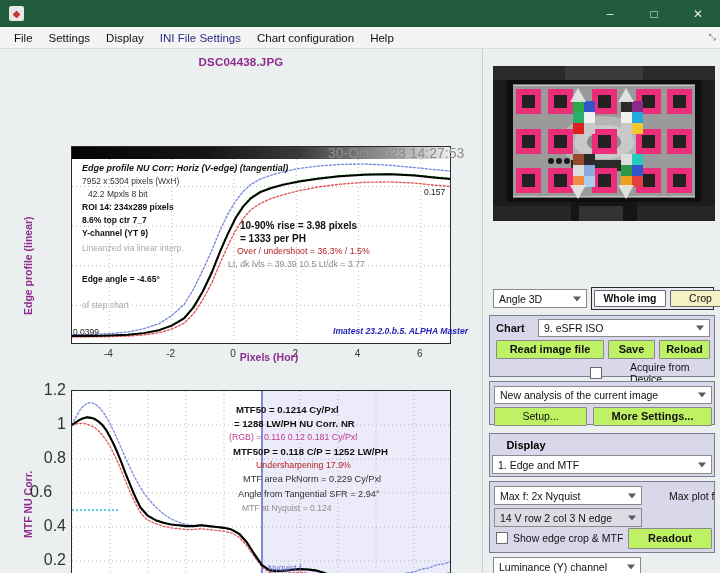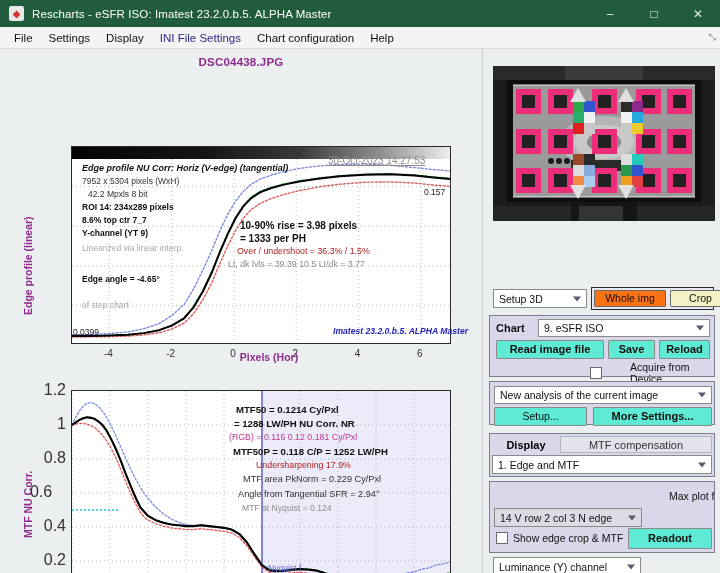--- a/index.html
+++ b/index.html
@@ -87,27 +87,27 @@
   .ann.gray { color:#a8a8a8; }
   .ann.red { color:#b32020; }
   .ann.pink { color:#c0398f; }
   .ann.gray2 { color:#8d8d8d; }
 
   
   .grp {
     position:absolute; background:#d9d7ea; border:1px solid #7d7d90;
   }
   .btn {
-    position:absolute; background:#5eead4; border:1px solid #8a8a8a;
+    position:absolute; background:#bef264; border:1px solid #8a8a8a;
     border-radius:1px; font-size:10.5px; color:#111;
     display:flex; align-items:center; justify-content:center; cursor:pointer;
     text-align:center; line-height:1.05;
   }
   .btn.bold { font-weight:bold; font-size:11px; }
-  .btn.yellow { background:#f97316; border:1px solid #6a6a6a; font-weight:normal; }
+  .btn.yellow { background:#ffffff; border:1px solid #6a6a6a; font-weight:bold; }
   .btn.yellow2 { background:#f4f2c4; border:1px solid #6a6a6a; }
   .sel {
     position:absolute; background:#ffffff; border:1px solid #8a8a8a;
     font-size:10.5px; color:#111; display:flex; align-items:center;
     padding-left:5px; cursor:pointer;
   }
   .sel .arrow {
     position:absolute; right:5px; top:50%; transform:translateY(-50%);
     width:0;height:0;border-left:4px solid transparent;
     border-right:4px solid transparent;border-top:5px solid #5a5a6a;
@@ -135,21 +135,20 @@
     background:#1d1d1d; overflow:hidden;
   }
 </style>
 </head>
 <body>
 
 <div id="app">
 
   <div class="titlebar">
     <div class="tb-icon">◆</div>
-    <div class="tb-title">Rescharts - eSFR ISO:  Imatest 23.2.0.b.5. ALPHA  Master</div>
     <div class="tb-btns">
       <div class="tb-btn">–</div>
       <div class="tb-btn">□</div>
       <div class="tb-btn close">✕</div>
     </div>
   </div>
 
   <div class="menubar">
     <div class="menu-item">File</div>
     <div class="menu-item">Settings</div>
@@ -209,21 +208,21 @@
           <div class="ann b" style="position: absolute; left: 82px; top: 134px; font-size: 8.5px;">ROI 14:  234x289 pixels</div>
           <div class="ann b" style="position: absolute; left: 82px; top: 147px; font-size: 8.5px;">8.6% top ctr  7_7</div>
           <div class="ann b" style="position: absolute; left: 82px; top: 160px; font-size: 8.5px;">Y-channel  (YT 9)</div>
           <div class="ann gray" style="position: absolute; left: 82px; top: 175px; font-size: 8.5px;">Linearized via linear interp.</div>
           <div class="ann gray" style="position: absolute; left: 82px; top: 188px; font-size: 8.5px; margin-top: 44px;">of step chart</div>
           <div class="ann b" style="position: absolute; left: 82px; top: 206px; font-size: 8.5px;">Edge angle = -4.65°</div>
           <div class="ann b" style="position: absolute; left: 240px; top: 152px; font-size: 10px;">10-90% rise = 3.98 pixels</div>
           <div class="ann b" style="position: absolute; left: 240px; top: 165px; font-size: 10px;">=   1333 per PH</div>
           <div class="ann red" style="position: absolute; left: 237px; top: 178px; font-size: 8.8px;">Over / undershoot =  36.3% /  1.5%</div>
           <div class="ann gray2" style="position: absolute; left: 228px; top: 191px; font-size: 8.8px;">Lt, dk lvls =  39.39  10.5  Lt/dk = 3.77</div>
-          <div class="ann gray2" style="position: absolute; left: 328px; top: 87px; font-size: 10px; text-decoration: underline;">30-Oct-2023 14:27:53</div>
+          <div class="ann gray2" style="position: absolute; left: 328px; top: 77px; font-size: 14px;">30-Oct-2023 14:27:53</div>
           <div class="ann" style="position: absolute; left: 73px; top: 259px; font-size: 8.5px; color: rgb(34, 34, 34);">0.0399</div>
           <div class="ann" style="position: absolute; left: 424px; top: 119px; font-size: 8.5px; color: rgb(34, 34, 34);">0.157</div>
           <div class="ann" style="position: absolute; left: 333px; top: 258px; font-size: 8.6px; color: rgb(36, 36, 180); font-style: italic; font-weight: bold;">Imatest 23.2.0.b.5. ALPHA Master</div>
         </div>
     </div>
 
     <div class="plotwrap">
       <div class="ylabel" style="left:22px; top:470px;">MTF NU Corr.</div>
       <div class="axisbox" id="ax2" style="left:71px; top:322px; width:380px; height:204px;">
         <svg id="svg2" width="380" height="204" viewBox="0 0 380 204" style="position:absolute;left:0;top:0;">
@@ -370,21 +369,21 @@
             <circle cx="74" cy="95" r="3"></circle>
         </g>
         <g stroke="#ffffff" stroke-width="1" opacity=".85">
           <line x1="20" y1="19" x2="202" y2="19"></line>
           <line x1="20" y1="131" x2="202" y2="131"></line>
         </g>
       </svg>
     </div>
 
     <div class="sel" style="left:10px;top:240px;width:94px;height:19px;">
-      <span>Setup 3D</span>
+      <span>Angle 3D</span>
       <span class="arrow"></span>
     </div>
     <div class="grp" style="left:108px;top:238px;width:123px;height:23px;background:#e8e7f2;border:1px solid #2a2a2a;">
       <div class="btn yellow" style="left:2px;top:2px;width:72px;height:17px;position:absolute;">Whole img</div>
       <div class="btn yellow2" style="left:78px;top:2px;width:61px;height:17px;position:absolute;">Crop</div>
     </div>
 
     <div class="grp" style="left:6px;top:266px;width:226px;height:62px;">
       <div class="lbl bold" style="left:6px;top:4px;height:16px;">Chart</div>
       <div class="sel" style="left:48px;top:3px;width:172px;height:18px;">
@@ -404,28 +403,31 @@
       <div class="sel" style="left:4px;top:4px;width:218px;height:18px;">
         <span>New analysis of the current image</span>
         <span class="arrow"></span>
       </div>
       <div class="btn bold" style="left:103px;top:25px;width:119px;height:19px;">More Settings...</div>
       <div class="btn" style="left:4px;top:25px;width:93px;height:19px;">Setup...</div>
     </div>
 
     <div class="grp" style="left:6px;top:384px;width:226px;height:44px;">
       <div class="tabhdr active" style="left:2px;top:2px;width:68px;height:17px;">Display</div>
-      <div class="tabhdr inactive" style="left:70px;top:2px;width:152px;height:17px;">MTF compensation</div>
       <div class="sel" style="left:2px;top:21px;width:220px;height:19px;">
         <span>1. Edge and MTF</span>
         <span class="arrow"></span>
       </div>
     </div>
 
     <div class="grp" style="left:6px;top:432px;width:226px;height:72px;">
+      <div class="sel" style="left:4px;top:4px;width:148px;height:19px;">
+        <span>Max f:   2x Nyquist</span>
+        <span class="arrow"></span>
+      </div>
       <div class="lbl" style="left:158px;top:5px;height:17px;padding-left:21px;">Max plot f</div>
       <div class="sel gray" style="left:4px;top:26px;width:148px;height:19px;">
         <span>14  V row 2 col 3 N edge</span>
         <span class="arrow"></span>
       </div>
       <div class="chk" style="left:6px;top:50px;">
         <span class="chkbox"></span>
         <span>Show edge crop &amp; MTF</span>
       </div>
       <div class="btn bold" style="left:138px;top:46px;width:84px;height:21px;">Readout</div>

